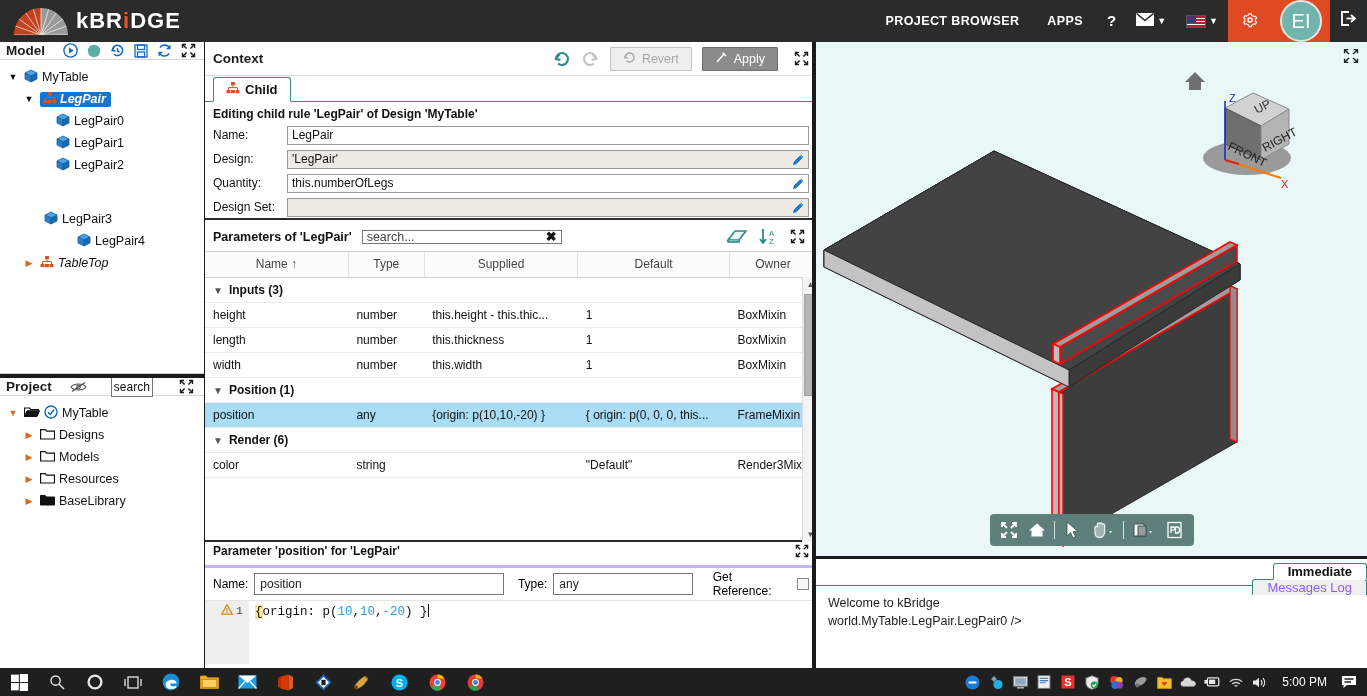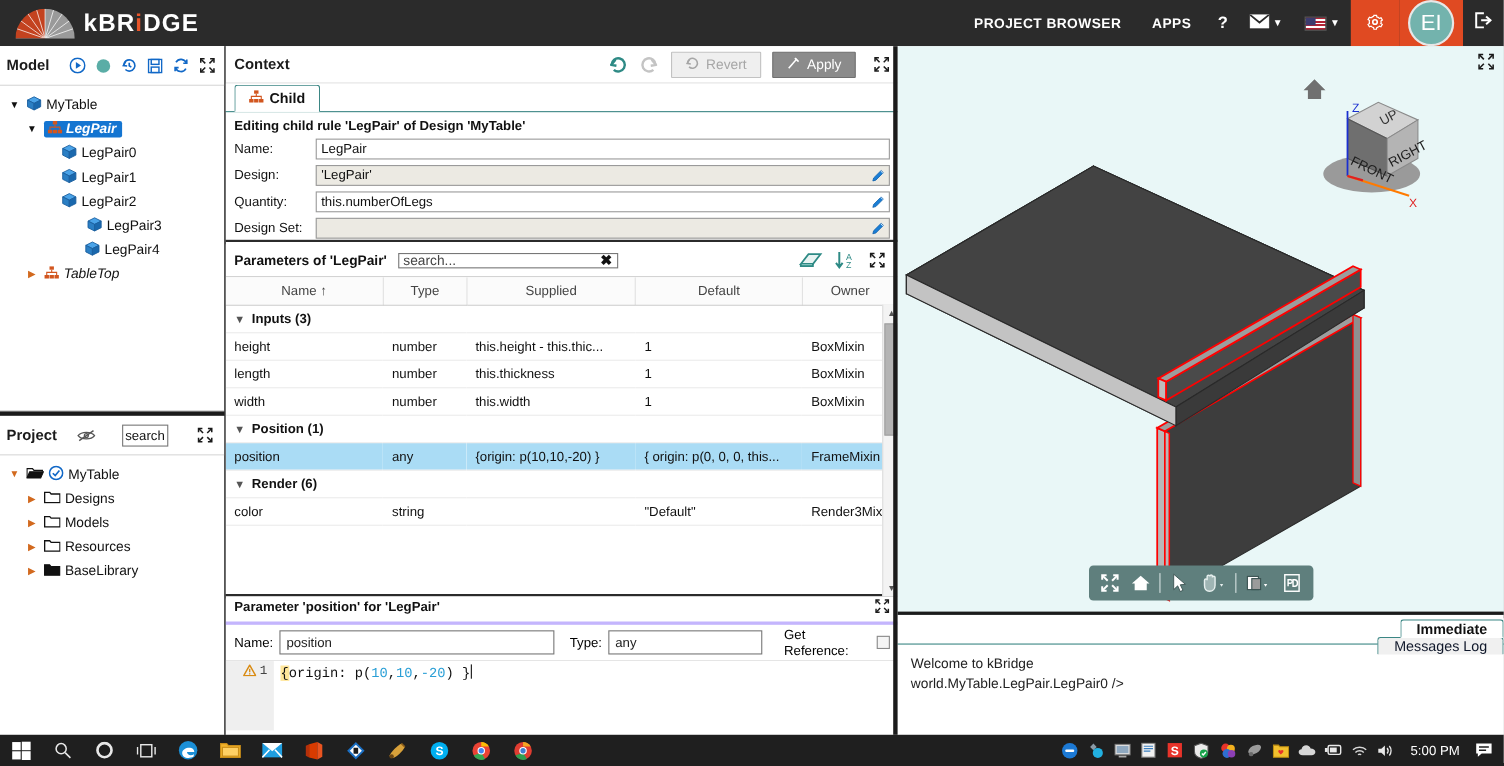--- a/index.html
+++ b/index.html
@@ -56,21 +56,21 @@
   }
 
   
   #work { position: absolute; left: 0; top: 42px; width: 1367px; height: 626px; background:#1b1b1b; }
 
   
   #left-col { position: absolute; left: 0; top: 0; width: 204px; height: 626px; background: #ffffff; }
   #model-panel { position: absolute; left: 0; top: 0; width: 204px; height: 332px; background:#fff; border-bottom:1px solid #c9c9c9;}
   #project-panel { position: absolute; left: 0; top: 336px; width: 204px; height: 290px; background:#fff; }
   .panel-title-bar {
-    height: 36px; display: flex; align-items: center; padding: 0 6px;
+    height: 18px; display: flex; align-items: center; padding: 0 6px;
     border-bottom: 1px solid #d7d7d7; background: #ffffff; gap: 18px;
   }
   .panel-title { font-size: 13.5px; font-weight: bold; color: #1b1b1b; }
   .tb-icon { cursor: pointer; display:inline-flex; align-items:center; justify-content:center; }
 
   .tree { padding: 6px 0 0 0; font-size: 12.5px; color: #111; }
   .tree-row {
     display: flex; align-items: center; height: 22px; padding-left: 6px; gap: 4px; cursor: pointer;
     white-space: nowrap;
   }
@@ -162,21 +162,21 @@
     position:absolute; left:50%; transform:translateX(-50%); bottom:10px; height:32px;
     background:#5f7f7d; border-radius:4px; display:flex; align-items:center; gap:6px; padding:0 8px;
   }
   .vt-btn { width:22px; height:22px; display:flex; align-items:center; justify-content:center; cursor:pointer; color:#fff;}
   .vt-sep { width:1px; height:18px; background:#d6e2e1; }
 
   #console-panel { position:absolute; left:0; top:520px; width:551px; height:106px; background:#fff;}
   .console-tabs { display:flex; align-items:flex-end; height:24px; padding-left:10px; border-bottom:1px solid #3b8684;flex-direction:column;}
   .console-tab {
     height:23px; padding:0 14px; font-size:13px; display:flex; align-items:center;
-    border:1px solid #3b8684; border-bottom:none; background:#f0f0f0; color:#0f172a; cursor:pointer;
+    border:1px solid #3b8684; border-bottom:none; background:#f0f0f0; color:#8b5cf6; cursor:pointer;
     border-radius:3px 3px 0 0;
   }
   .console-tab.active { background:#fff; font-weight:bold; color:#111; position:relative; top:1px; border-bottom:1px solid #fff;}
   .console-body { padding:8px 12px; font-size:12.5px; color:#222; line-height:18px; }
 
   
   #taskbar {
     position:absolute; left:0; top:668px; width:1367px; height:28px; background:#1f1f1f;
     display:flex; align-items:center;
   }
@@ -364,21 +364,21 @@
           </div>
           <div class="tree-row" style="padding-left: 38px;">
             <span class="twisty"></span>
             <span><svg width="14" height="14" viewBox="0 0 14 14">
                 <polygon points="7,1 13,4 7,7 1,4" fill="#4aa3e8" stroke="#1a5f9e" stroke-width="0.8"></polygon>
                 <polygon points="1,4 7,7 7,13 1,10" fill="#2b7fc4" stroke="#1a5f9e" stroke-width="0.8"></polygon>
                 <polygon points="13,4 7,7 7,13 13,10" fill="#1a68ad" stroke="#1a5f9e" stroke-width="0.8"></polygon>
               </svg></span>
             <span class="tree-label">LegPair2</span>
           </div>
-          <div class="tree-row" style="padding-left: 61px;">
+          <div class="tree-row" style="padding-left: 26px; margin-top: 32px;">
             <span class="twisty"></span>
             <span><svg width="14" height="14" viewBox="0 0 14 14">
                 <polygon points="7,1 13,4 7,7 1,4" fill="#4aa3e8" stroke="#1a5f9e" stroke-width="0.8"></polygon>
                 <polygon points="1,4 7,7 7,13 1,10" fill="#2b7fc4" stroke="#1a5f9e" stroke-width="0.8"></polygon>
                 <polygon points="13,4 7,7 7,13 13,10" fill="#1a68ad" stroke="#1a5f9e" stroke-width="0.8"></polygon>
               </svg></span>
             <span class="tree-label">LegPair3</span>
           </div>
           <div class="tree-row" style="padding-left: 59px;">
             <span class="twisty"></span>

